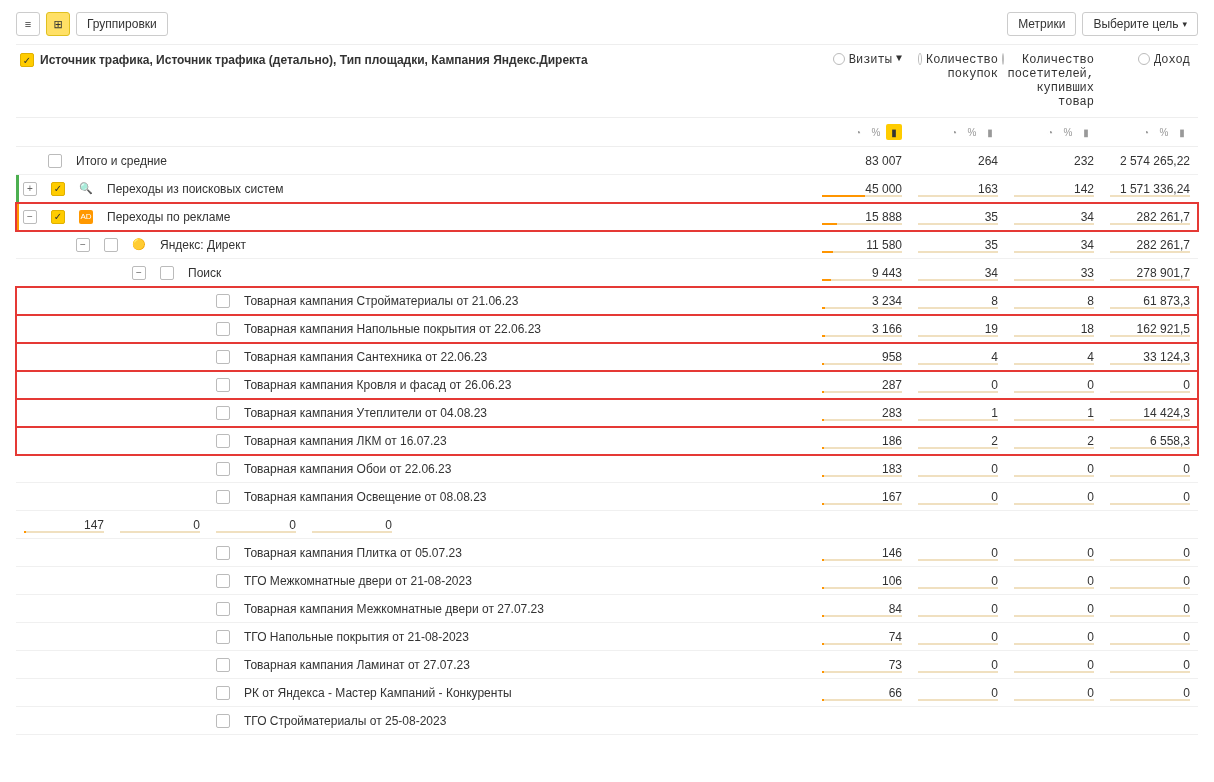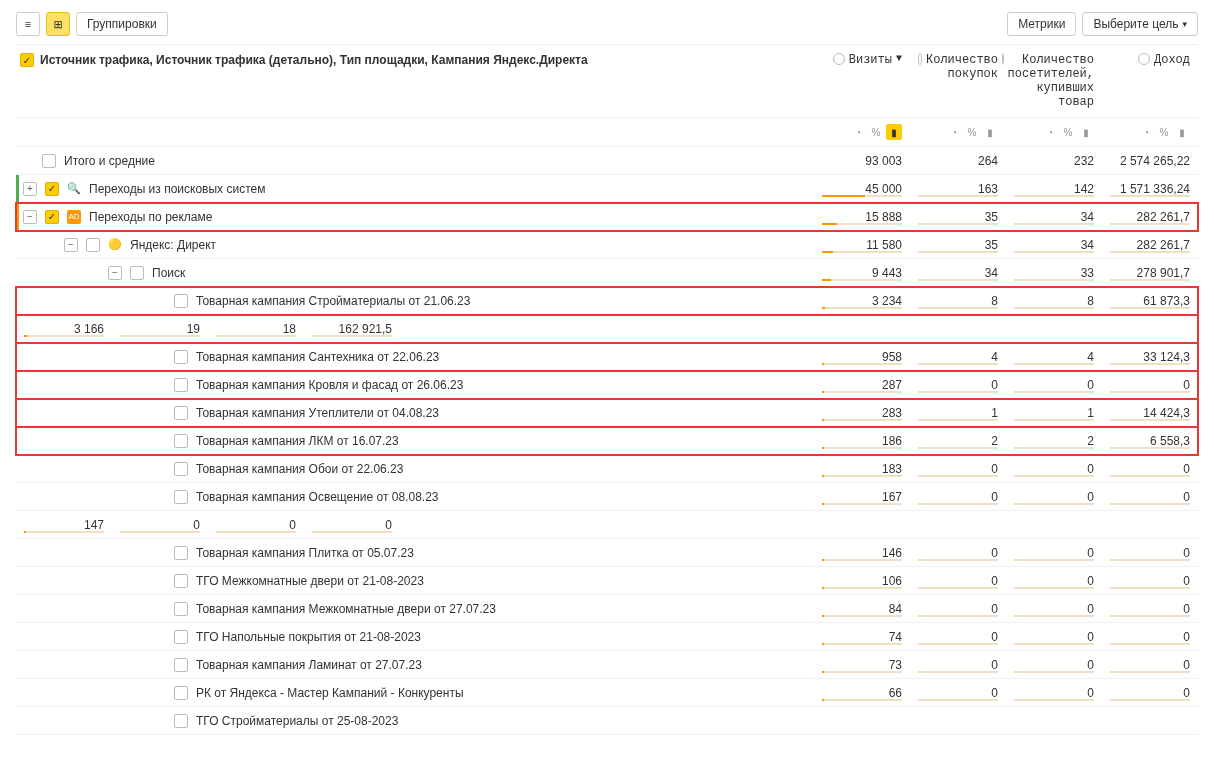--- a/index.html
+++ b/index.html
@@ -90,21 +90,21 @@
     cursor: pointer;
   }
   .mini-icon.sel { background: #ffcc00; color: #333; }
 
   .data-row {
     display: flex;
     align-items: center;
     border-bottom: 1px solid #f0f0f0;
     min-height: 28px;
   }
-  .data-row .dim-col { gap: 8px; }
+  .data-row .dim-col { gap: 14px; }
   .data-row .metric-col { position: relative; }
   .bar-bg {
     position: absolute;
     left: 8px; right: 8px;
     bottom: 1px;
     height: 2px;
     background: #f0e0c0;
   }
   .bar-fill {
     position: absolute;
@@ -235,21 +235,21 @@
     </div>
 </div>
 
 <div class="data-row">
   <div class="dim-col">
     <span class="spacer"></span>
     <span class="checkbox"></span>
     <span>Итого и средние</span>
   </div>
   <div id="totals-cells" style="display:flex">
-      <div class="metric-col">93 003</div>
+      <div class="metric-col">83 007</div>
       <div class="metric-col">264</div>
       <div class="metric-col">232</div>
       <div class="metric-col">2 574 265,22</div>
     </div>
 </div>
 
 <div id="data-rows">
     <div class="data-row left-accent-green">
       <div class="dim-col">
         <span class="expander">+</span>
@@ -314,20 +314,31 @@
         <span class="spacer"></span>
         <span class="checkbox"></span>
         <span>Товарная кампания Стройматериалы от 21.06.23</span>
       </div>
       <div class="metric-col"><span>3 234</span><div class="bar-bg"></div><div class="bar-fill" style="width: 3.117px;"></div></div>
       <div class="metric-col"><span>8</span><div class="bar-bg"></div></div>
       <div class="metric-col"><span>8</span><div class="bar-bg"></div></div>
       <div class="metric-col"><span>61 873,3</span><div class="bar-bg"></div></div>
     </div>
     <div class="data-row highlight-red">
+      <div class="dim-col">
+        <span class="spacer"></span>
+        <span class="spacer"></span>
+        <span class="spacer"></span>
+        <span class="spacer"></span>
+        <span class="spacer"></span>
+        <span class="spacer"></span>
+        <span class="spacer"></span>
+        <span class="checkbox"></span>
+        <span>Товарная кампания Напольные покрытия от 22.06.23</span>
+      </div>
       <div class="metric-col"><span>3 166</span><div class="bar-bg"></div><div class="bar-fill" style="width: 3.05146px;"></div></div>
       <div class="metric-col"><span>19</span><div class="bar-bg"></div></div>
       <div class="metric-col"><span>18</span><div class="bar-bg"></div></div>
       <div class="metric-col"><span>162 921,5</span><div class="bar-bg"></div></div>
     </div>
     <div class="data-row highlight-red">
       <div class="dim-col">
         <span class="spacer"></span>
         <span class="spacer"></span>
         <span class="spacer"></span>

